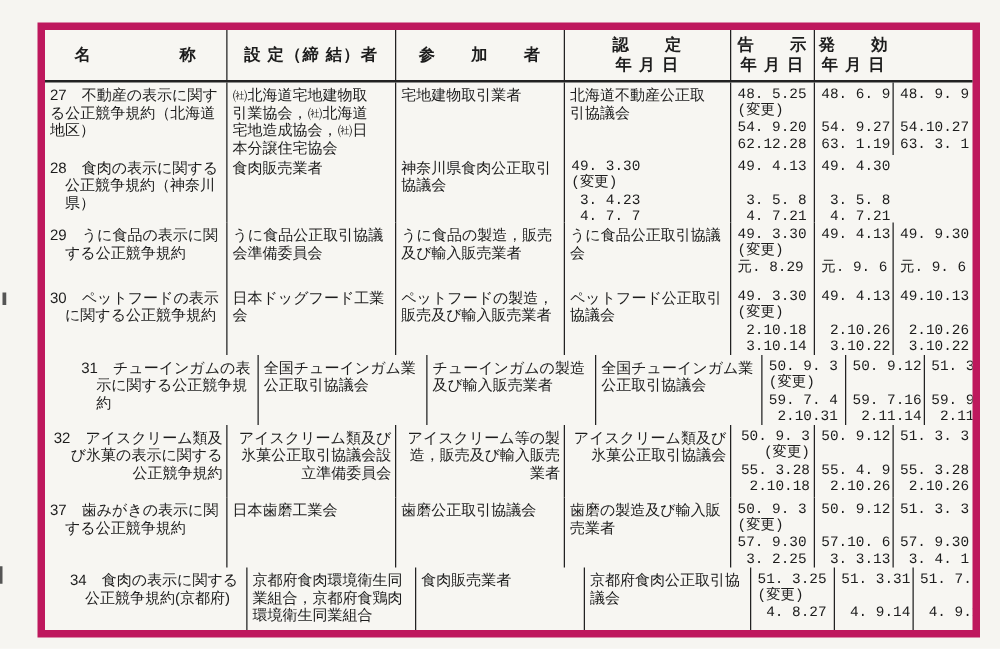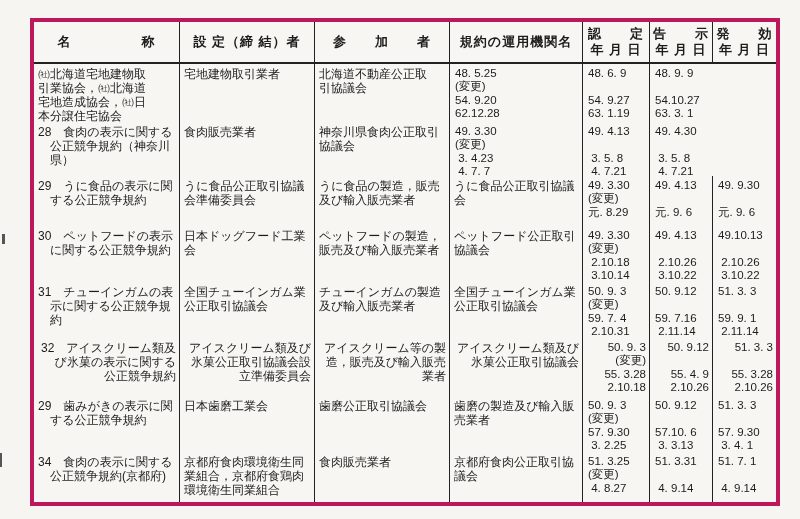--- a/index.html
+++ b/index.html
@@ -11,21 +11,21 @@
     color:#1c1c1c;
     overflow:hidden;
   }
   .scan-mark{position:absolute;background:#555;}
   .mark1{left:2px;top:234px;width:3px;height:10px;}
   .mark2{left:0px;top:453px;width:2px;height:14px;}
 
   .doc-table{
     position:absolute;left:30px;top:18px;
     width:742px;
-    border:4px solid #be185d;
+    border:6px solid #be185d;
     background:#f7f6f2;
     display:flex;flex-direction:column;
   }
   .thead,.trow{
     display:grid;
     grid-template-columns:145px 135px 135px 133px 67px 63px 1fr;
   }
   .thead{
     height:40px;
     border-bottom:2px solid #222;
@@ -39,59 +39,61 @@
   }
   .th + .th, .td + .td{border-left:1.5px solid #222;}
   .td{
     padding:3px 3px 0 4px;
     font-size:12px;
     line-height:1.17;
     white-space:pre-wrap;
     overflow:hidden;
   }
   .td.date{
-    font-family:Liberation Sans, sans-serif;
+    font-family:Liberation Mono, monospace;
     font-size:11.5px;
     line-height:1.17;
     white-space:pre;
     padding-left:5px;
     letter-spacing:0;
   }
   
   .trow:nth-child(1){height:58px;}
   .trow:nth-child(2){height:54px;}
   .trow:nth-child(3){height:50px;}
   .trow:nth-child(4){height:56px;}
-  .trow:nth-child(5){height:56px;}
+  .trow:nth-child(5){height:56px;margin-left:25px;}
   .trow:nth-child(6){height:58px;text-align:right;}
   .trow:nth-child(7){height:56px;}
-  .trow:nth-child(8){height:50px;}
+  .trow:nth-child(8){height:50px;padding-left:16px;}
 </style>
 </head>
 <body>
 
 <div class="page">
   <span class="scan-mark mark1"></span>
   <span class="scan-mark mark2"></span>
 
   <div class="doc-table">
     <div class="thead">
       <div class="th">名　　　　　称</div>
       <div class="th">設 定（締 結）者</div>
       <div class="th">参　　加　　者</div>
-      <div class="th">規約の運用機関名</div>
       <div class="th">認　　定
 年 月 日</div>
       <div class="th">告　　示
 年 月 日</div>
       <div class="th">発　　効
 年 月 日</div>
     </div>
     <div id="table-body">
     <div class="trow">
+      <div class="td">27　不動産の表示に関す
+る公正競争規約（北海道
+地区）</div>
       <div class="td">㈳北海道宅地建物取
 引業協会，㈳北海道
 宅地造成協会，㈳日
 本分譲住宅協会</div>
       <div class="td">宅地建物取引業者</div>
       <div class="td">北海道不動産公正取
 引協議会</div>
       <div class="td date">48. 5.25
 (変更)
 54. 9.20
@@ -214,21 +216,21 @@
 
 55. 4. 9
  2.10.26</div>
       <div class="td date">51. 3. 3
 
 55. 3.28
  2.10.26</div>
     </div>
 
     <div class="trow">
-      <div class="td">29　歯みがきの表示に関
+      <div class="td">37　歯みがきの表示に関
 　する公正競争規約</div>
       <div class="td">日本歯磨工業会</div>
       <div class="td">歯磨公正取引協議会</div>
       <div class="td">歯磨の製造及び輸入販
 売業者</div>
       <div class="td date">50. 9. 3
 (変更)
 57. 9.30
  3. 2.25</div>
       <div class="td date">50. 9.12

